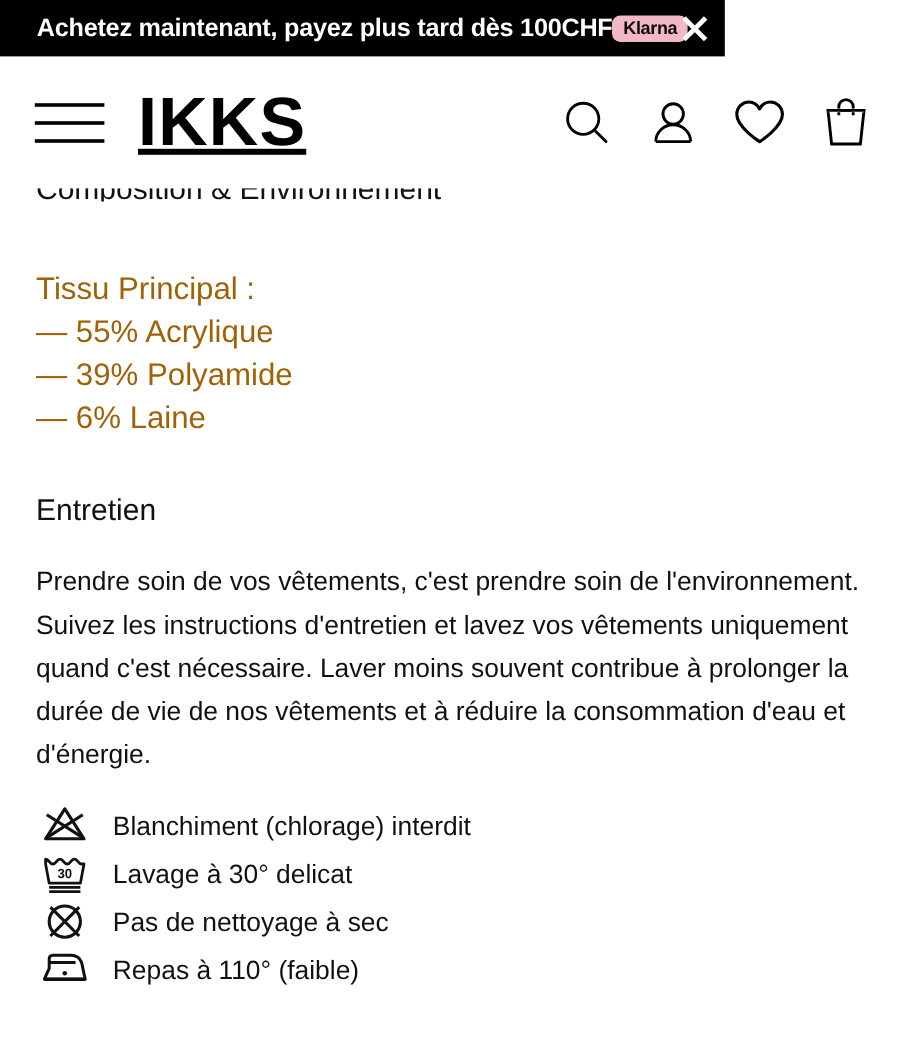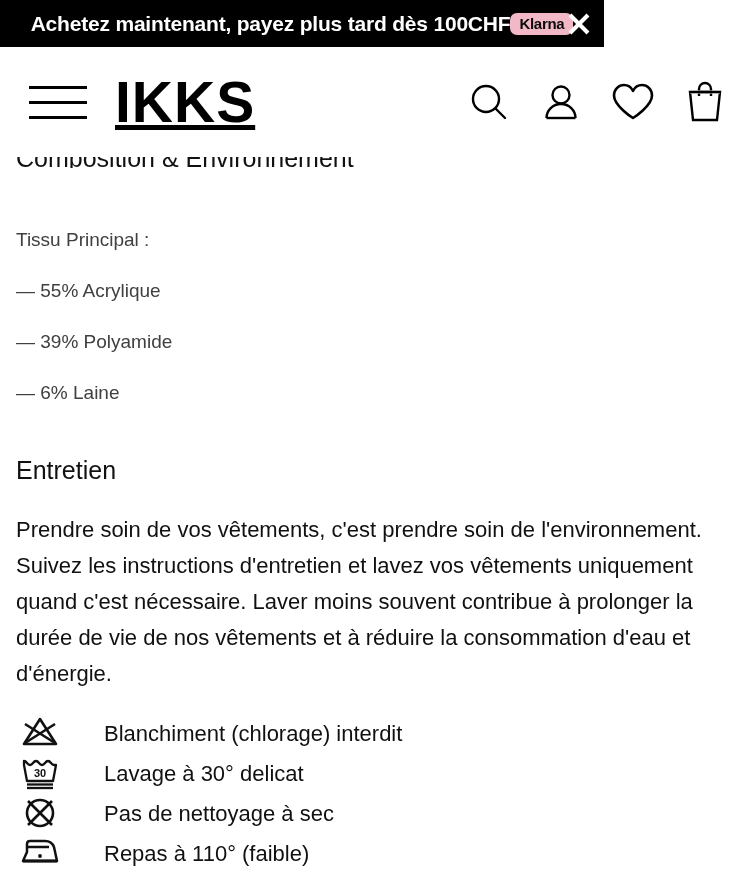--- a/index.html
+++ b/index.html
@@ -112,44 +112,43 @@
     justify-content: center;
     cursor: pointer;
   }
   .icon-btn svg { display: block; }
 
   
   .content {
     position: absolute;
     top: 157px; left: 0;
     width: 750px;
-    padding: 0 16px;
+    padding: 0 30px;
     box-sizing: border-box;
     z-index: 10;
   }
   .section-title-clipped {
     font-size: 25px;
     font-weight: 400;
     color: #111111;
     line-height: 1.2;
     height: 25px;
     overflow: hidden;
     margin: 0;
     position: relative;
     top: -14px;
   }
   .composition-block {
     margin-top: 40px;
   }
   .composition-line {
-    font-size: 19px;
+    font-size: 26px;
     line-height: 36px;
-    color: #404040;
+    color: #a16207;
     white-space: pre;
-    margin-top: 15px;
   }
   .section-title {
     font-size: 25px;
     font-weight: 400;
     color: #111111;
     margin: 44px 0 0 0;
     line-height: 1.2;
   }
   .care-paragraph {
     font-size: 22px;
@@ -160,21 +159,20 @@
   }
 
   
   .care-list {
     margin-top: 10px;
   }
   .care-row {
     display: flex;
     align-items: center;
     height: 40px;
-    gap: 24px;
   }
   .care-symbol {
     width: 48px;
     min-width: 48px;
     height: 36px;
     display: flex;
     justify-content: center;
   }
   .care-symbol svg { display: block; }
   .care-label {

